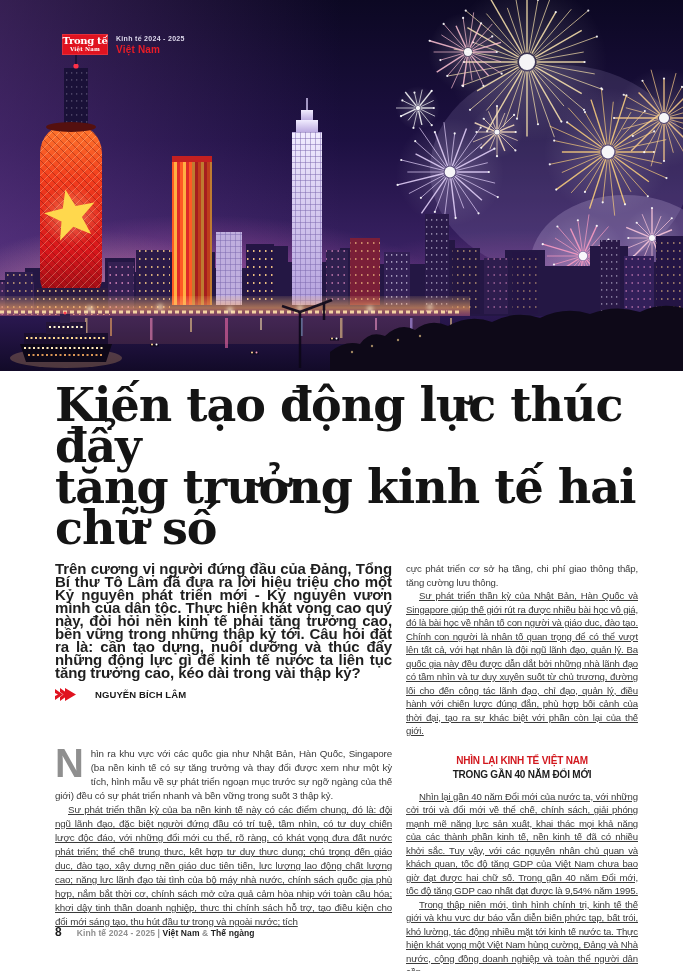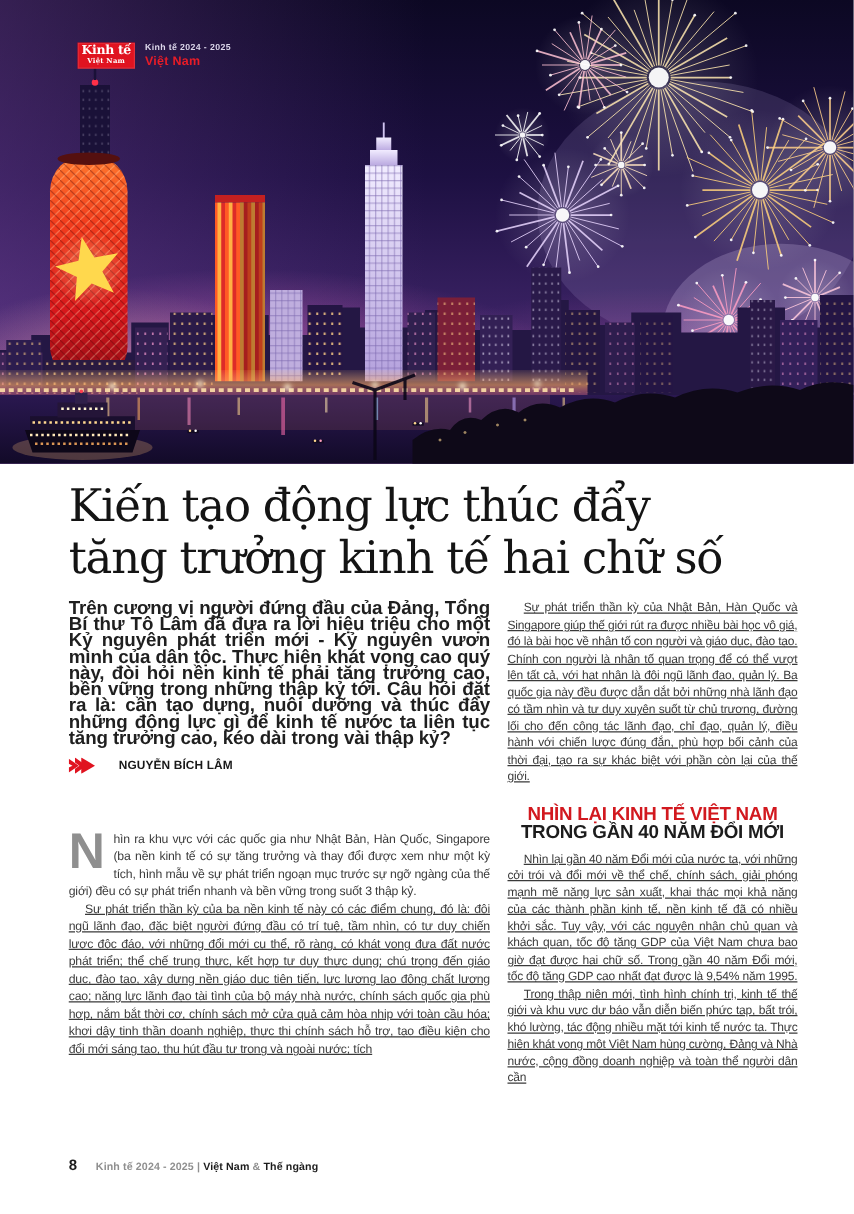--- a/index.html
+++ b/index.html
@@ -21,22 +21,22 @@
   }
   .logo-box .l1 { font-size:10px; line-height:10px; letter-spacing:-0.3px; }
   .logo-box .l2 { font-size:5.5px; line-height:7px; letter-spacing:0.2px; }
   .logo-side { display:flex; flex-direction:column; padding-top:1px; }
   .logo-side .edition { color:#ded9ec; font-size:7px; letter-spacing:0.3px; font-weight:bold; }
   .logo-side .region  { color:#e81c27; font-size:10px; font-weight:bold; letter-spacing:0.2px; margin-top:2px; }
 
   
   .content { padding:14px 45px 0 55px; }
   .headline {
-    font-family:"DejaVu Serif", serif; font-weight:normal; color:#141414;
-    font-size:36px; line-height:41px; letter-spacing:-1px; white-space:pre-line;
+    font-family:"DejaVu Serif", serif; font-weight:bold; color:#141414;
+    font-size:46px; line-height:41px; letter-spacing:-1px; white-space:pre-line;
   }
   .columns { display:grid; grid-template-columns:337px 232px; column-gap:14px; margin-top:13px; }
 
   .intro {
     font-weight:bold; font-size:15px; line-height:13px; color:#1f1f1f;
     text-align:justify; letter-spacing:-0.1px;
   }
   .author-row { display:flex; align-items:center; gap:18px; margin-top:9px; }
   .author-name { font-weight:bold; font-size:9.5px; color:#191919; letter-spacing:0.1px; }
 
@@ -45,21 +45,21 @@
     letter-spacing:-0.15px;
   }
   .rcol .body-p { font-size:9.6px; line-height:13.5px; }
   .indent { text-indent:13px;text-decoration:underline; }
   .first-body { margin-top:46px; }
   .drop-cap {
     float:left; font-family:"Liberation Sans", sans-serif; font-weight:bold;
     font-size:40px; line-height:29px; color:#8f8f8f; padding:2px 7px 0 0;
   }
   .section-heading { text-align:center; margin:16px 0 8px 0; font-weight:bold;
-    font-size:15px; line-height:14px; letter-spacing:-0.2px; }
+    font-size:10px; line-height:14px; letter-spacing:-0.2px; }
   .section-heading .hl1 { color:#d2191f; display:block; }
   .section-heading .hl2 { color:#1c1c1c; display:block; }
 
   
   .footer { position:absolute; left:55px; bottom:32px; display:flex; align-items:baseline; gap:15px; }
   .page-num { font-weight:bold; font-size:12px; color:#1c1c1c; }
   .footer-text { font-size:8.5px; letter-spacing:0.1px; }
   .footer-text .dim { color:#8f8f8f; font-weight:bold; }
   .footer-text .strong { color:#1c1c1c; font-weight:bold; }
 </style>
@@ -637,21 +637,21 @@
       <g fill="#ffd890" opacity="0.6">
         <circle cx="352" cy="352" r="1.2"></circle>
           <circle cx="372" cy="346" r="1.2"></circle>
           <circle cx="398" cy="340" r="1.2"></circle>
           <circle cx="420" cy="336" r="1.2"></circle>
       </g>
     </svg>
 
     <div class="logo">
       <div class="logo-box">
-        <div class="l1">Kinh tế</div>
+        <div class="l1">Trong tế</div>
         <div class="l2">Việt Nam</div>
       </div>
       <div class="logo-side">
         <span class="edition">Kinh tế 2024 - 2025</span>
         <span class="region">Việt Nam</span>
       </div>
     </div>
   </div>
 
   <div class="content">
@@ -672,20 +672,21 @@
           <span class="author-name">NGUYỄN BÍCH LÂM</span>
         </div>
 
         <p class="body-p first-body">
           <span class="drop-cap">N</span><span>hìn ra khu vực với các quốc gia như Nhật Bản, Hàn Quốc, Singapore (ba nền kinh tế có sự tăng trưởng và thay đổi được xem như một kỳ tích, hình mẫu về sự phát triển ngoạn mục trước sự ngỡ ngàng của thế giới) đều có sự phát triển nhanh và bền vững trong suốt 3 thập kỷ.</span>
         </p>
         <p class="body-p indent">Sự phát triển thần kỳ của ba nền kinh tế này có các điểm chung, đó là: đội ngũ lãnh đạo, đặc biệt người đứng đầu có trí tuệ, tầm nhìn, có tư duy chiến lược độc đáo, với những đổi mới cụ thể, rõ ràng, có khát vọng đưa đất nước phát triển; thể chế trung thực, kết hợp tư duy thực dụng; chú trọng đến giáo dục, đào tạo, xây dựng nền giáo dục tiên tiến, lực lượng lao động chất lượng cao; năng lực lãnh đạo tài tình của bộ máy nhà nước, chính sách quốc gia phù hợp, nắm bắt thời cơ, chính sách mở cửa quả cảm hòa nhịp với toàn cầu hóa; khơi dậy tinh thần doanh nghiệp, thực thi chính sách hỗ trợ, tạo điều kiện cho đổi mới sáng tạo, thu hút đầu tư trong và ngoài nước; tích</p>
       </div>
 
       <div class="rcol">
+        <p class="body-p">cực phát triển cơ sở hạ tầng, chi phí giao thông thấp, tăng cường lưu thông.</p>
         <p class="body-p indent">Sự phát triển thần kỳ của Nhật Bản, Hàn Quốc và Singapore giúp thế giới rút ra được nhiều bài học vô giá, đó là bài học về nhân tố con người và giáo dục, đào tạo. Chính con người là nhân tố quan trọng để có thể vượt lên tất cả, với hạt nhân là đội ngũ lãnh đạo, quản lý. Ba quốc gia này đều được dẫn dắt bởi những nhà lãnh đạo có tầm nhìn và tư duy xuyên suốt từ chủ trương, đường lối cho đến công tác lãnh đạo, chỉ đạo, quản lý, điều hành với chiến lược đúng đắn, phù hợp bối cảnh của thời đại, tạo ra sự khác biệt với phần còn lại của thế giới.</p>
 
         <h2 class="section-heading">
           <span class="hl1">NHÌN LẠI KINH TẾ VIỆT NAM</span>
           <span class="hl2">TRONG GẦN 40 NĂM ĐỔI MỚI</span>
         </h2>
 
         <p class="body-p indent">Nhìn lại gần 40 năm Đổi mới của nước ta, với những cởi trói và đổi mới về thể chế, chính sách, giải phóng mạnh mẽ năng lực sản xuất, khai thác mọi khả năng của các thành phần kinh tế, nền kinh tế đã có nhiều khởi sắc. Tuy vậy, với các nguyên nhân chủ quan và khách quan, tốc độ tăng GDP của Việt Nam chưa bao giờ đạt được hai chữ số. Trong gần 40 năm Đổi mới, tốc độ tăng GDP cao nhất đạt được là 9,54% năm 1995.</p>
         <p class="body-p indent">Trong thập niên mới, tình hình chính trị, kinh tế thế giới và khu vực dự báo vẫn diễn biến phức tạp, bất trói, khó lường, tác động nhiều mặt tới kinh tế nước ta. Thực hiện khát vọng một Việt Nam hùng cường, Đảng và Nhà nước, cộng đồng doanh nghiệp và toàn thể người dân cần</p>
       </div>

